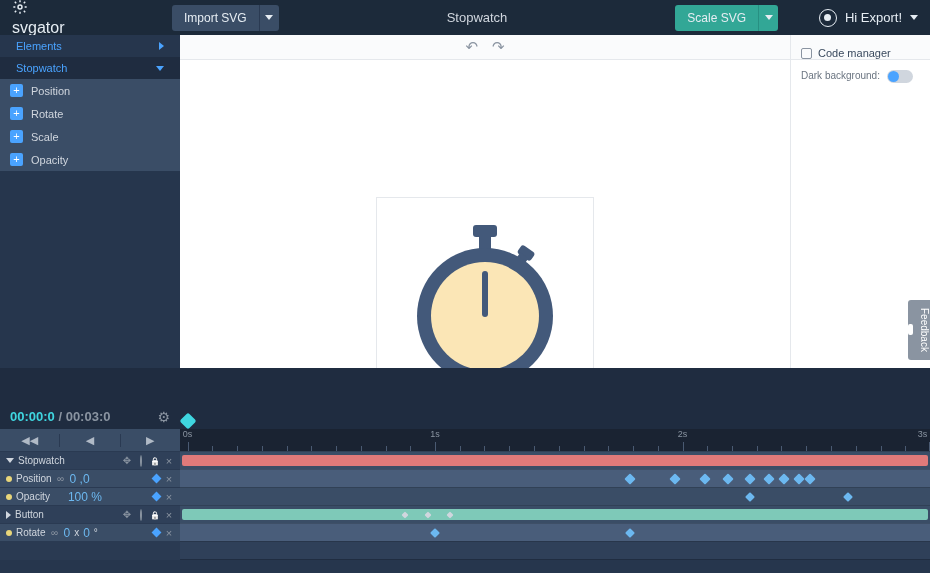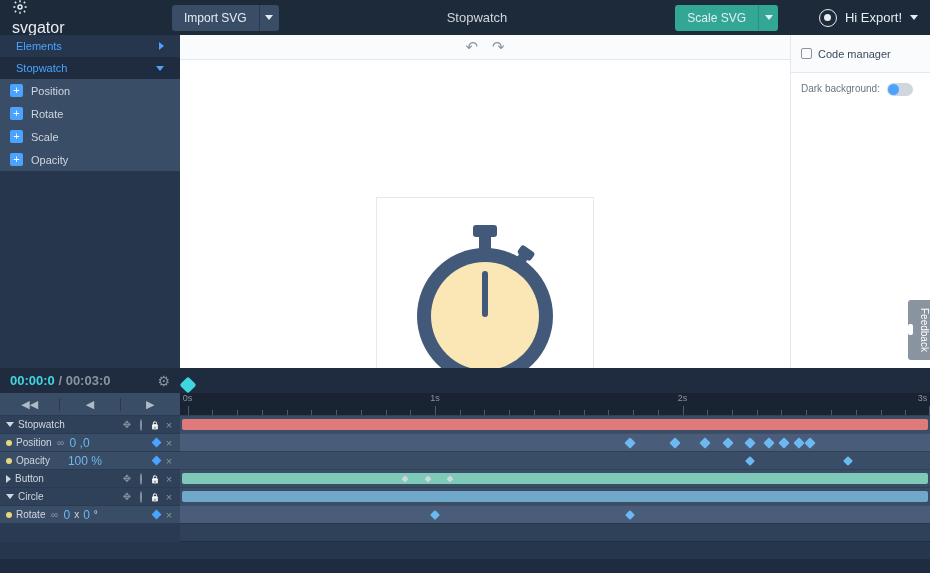--- a/index.html
+++ b/index.html
@@ -25,27 +25,27 @@
   .anim-list { background:#3a4d66; }
   .anim-item { display:flex; align-items:center; gap:8px; padding:5px 10px; font-size:11px; color:#d0d6de; cursor:pointer;}
   .plus-box { width:13px;height:13px;background:#4aa3ff;border-radius:2px;display:flex;align-items:center;justify-content:center;color:#fff;font-size:11px;line-height:1;}
   .canvas-area { flex:1; background:#fff; position:relative; display:flex; flex-direction:column; align-items:center;}
   .canvas-toolbar { height:25px; width:100%; background:#fafbfc; border-bottom:1px solid #e5e8ec; display:flex; align-items:center; justify-content:center; gap:14px; color:#8a94a1; position:relative;}
   .undo,.redo{cursor:pointer; font-size:15px;}
   .canvas-stage { flex:1; display:flex; flex-direction:column; align-items:center; justify-content:center; width:100%; background:#fff;}
   .artboard { width:216px; height:216px; box-shadow:0 0 0 1px #e5e8ec; background:#fff; display:flex; align-items:center; justify-content:center;}
   .dims { margin-top:10px; color:#8a94a1; font-size:11px; display:flex; align-items:center; gap:4px;}
   .right-panel { width:140px; background:#fff; border-left:1px solid #e5e8ec; flex-shrink:0;}
-  .right-header { height:38px; display:flex; align-items:center; gap:6px; padding:0 10px; background:#fafbfc; border-bottom:1px solid #e5e8ec; font-size:11px; color:#3a4a5e;}
+  .right-header { height:25px; display:flex; align-items:flex-end; gap:6px; padding:0 10px; background:#fafbfc; border-bottom:1px solid #e5e8ec; font-size:11px; color:#3a4a5e;}
   .right-body { padding:10px; font-size:10px; color:#6a7480;}
   .toggle { width:26px;height:13px;background:#d0d6de;border-radius:7px;position:relative;display:inline-block;vertical-align:middle; margin-left:4px;}
   .toggle .knob{position:absolute;width:11px;height:11px;background:#4aa3ff;border-radius:50%;top:1px;left:1px;}
   .checkbox-empty{width:11px;height:11px;border:1px solid #8a94a1;border-radius:2px;}
   .timeline-area { position:absolute; left:0; right:0; bottom:0; height:205px; background:#1f2c40; display:flex; flex-direction:column;}
-  .tl-header { height:25px; display:flex; align-items:center;}
+  .tl-header { height:25px; display:flex; align-items:center;margin-top:36px;}
   .tl-header-left { width:180px; display:flex; align-items:center; padding:0 10px; color:#e6edf3; font-size:13px; justify-content:space-between;}
   .tl-time-current{color:#3fd6e0;font-weight:600;}
   .tl-time-total{color:#8a94a1;font-weight:600;}
   .gear{color:#8a94a1;font-size:14px;cursor:pointer;}
   .tl-ruler-wrap{flex:1;position:relative;}
   .tl-playhead{position:absolute;top:-2px;left:2px;}
   .playhead-dia{width:12px;height:12px;background:#3fd6e0;transform:rotate(45deg);border-radius:2px;}
   .tl-controls { height:22px; display:flex;}
   .tl-controls-left{width:180px;background:#3a4d66;display:flex;align-items:center;}
   .ctrl-btn{flex:1;display:flex;align-items:center;justify-content:center;color:#b0bac6;font-size:11px;cursor:pointer;}
@@ -318,34 +318,20 @@
         <span class="mini-ico x-ico"></span>
       </div>
       <div class="track-content" style="background:#3a4d66">
         <div class="bar green"></div>
         <span class="kf tiny" style="left:30%"></span>
         <span class="kf tiny" style="left:33%"></span>
         <span class="kf tiny" style="left:36%"></span>
       </div>
     </div>
 
-    <div class="track-row">
-      <div class="track-label obj">
-        <span class="tri-down"></span>
-        <span>Circle</span>
-        <span class="spacer"></span>
-        <span class="mini-ico move-ico"></span>
-        <span class="mini-ico"><span class="eye"></span></span>
-        <span class="mini-ico lock-ico"></span>
-        <span class="mini-ico x-ico"></span>
-      </div>
-      <div class="track-content" style="background:#3a4d66">
-          <div class="bar blue"></div>
-        </div>
-    </div>
 
     <div class="track-row">
       <div class="track-label">
         <span class="bulb"></span>
         <span>Rotate</span>
         <span class="mini-ico link-ico"></span>
         <span class="val">0</span>
         <span style="font-size:10px">x</span>
         <span class="val">0</span>
         <span style="font-size:10px">°</span>

